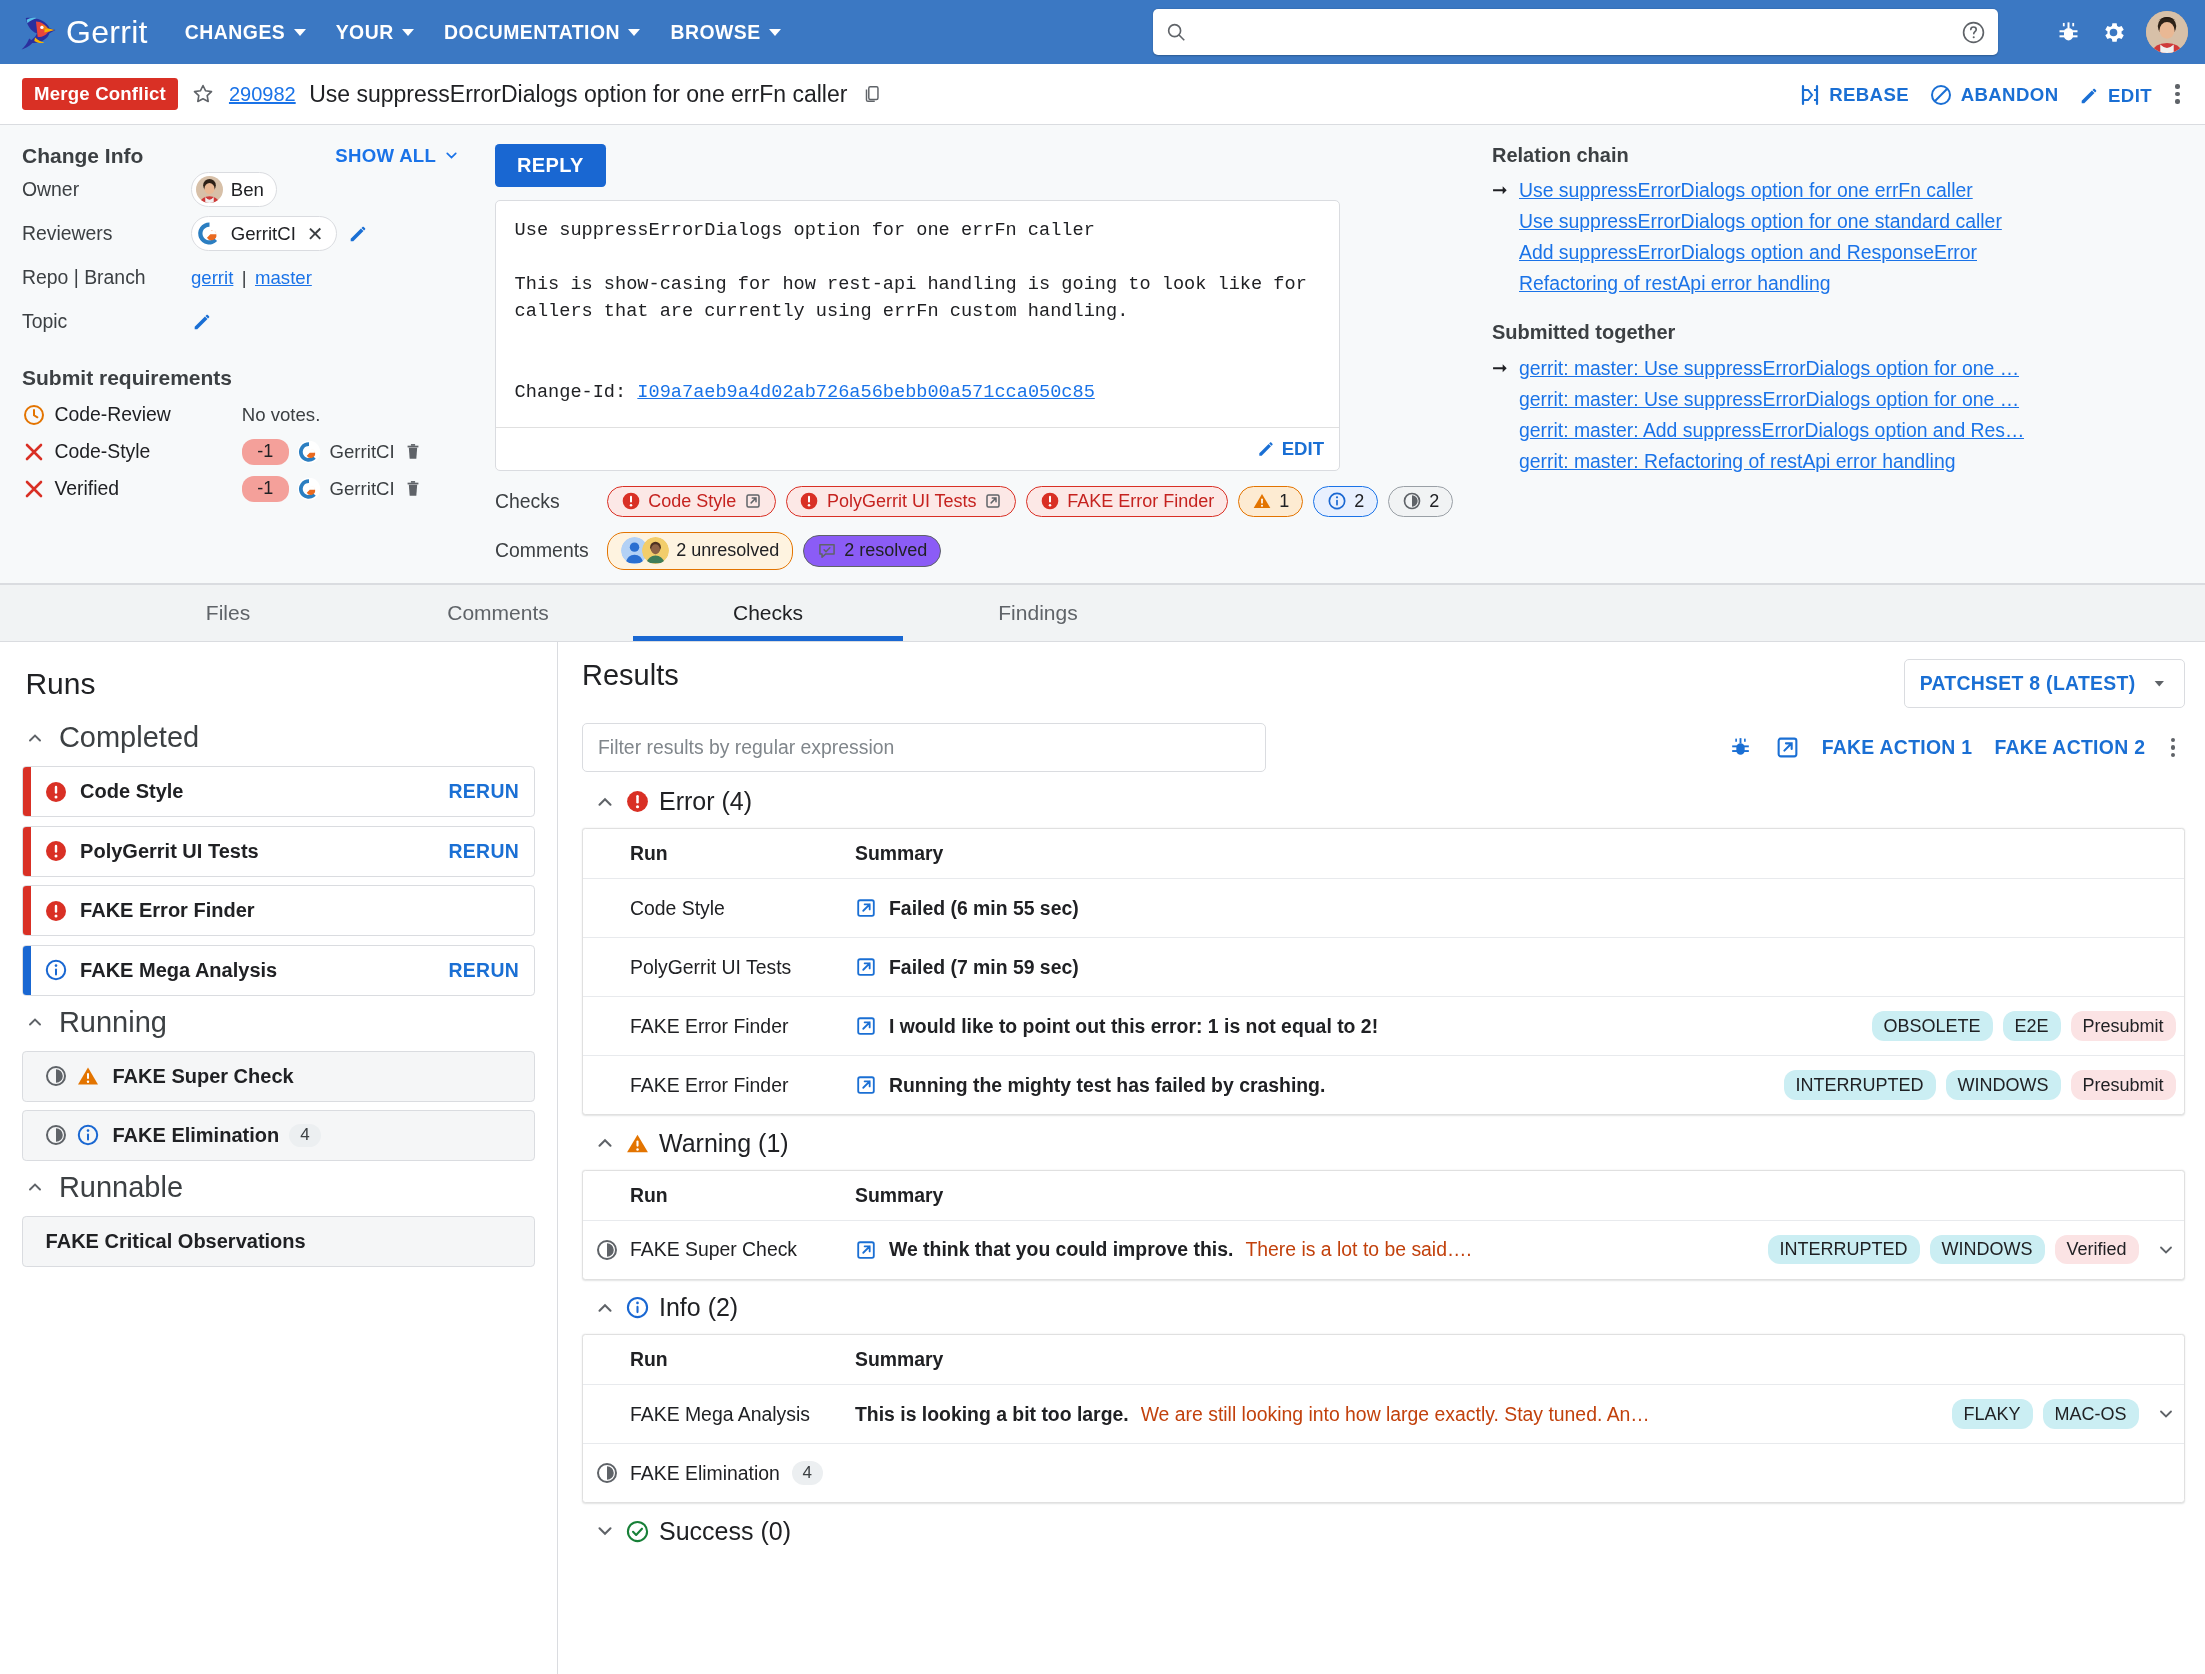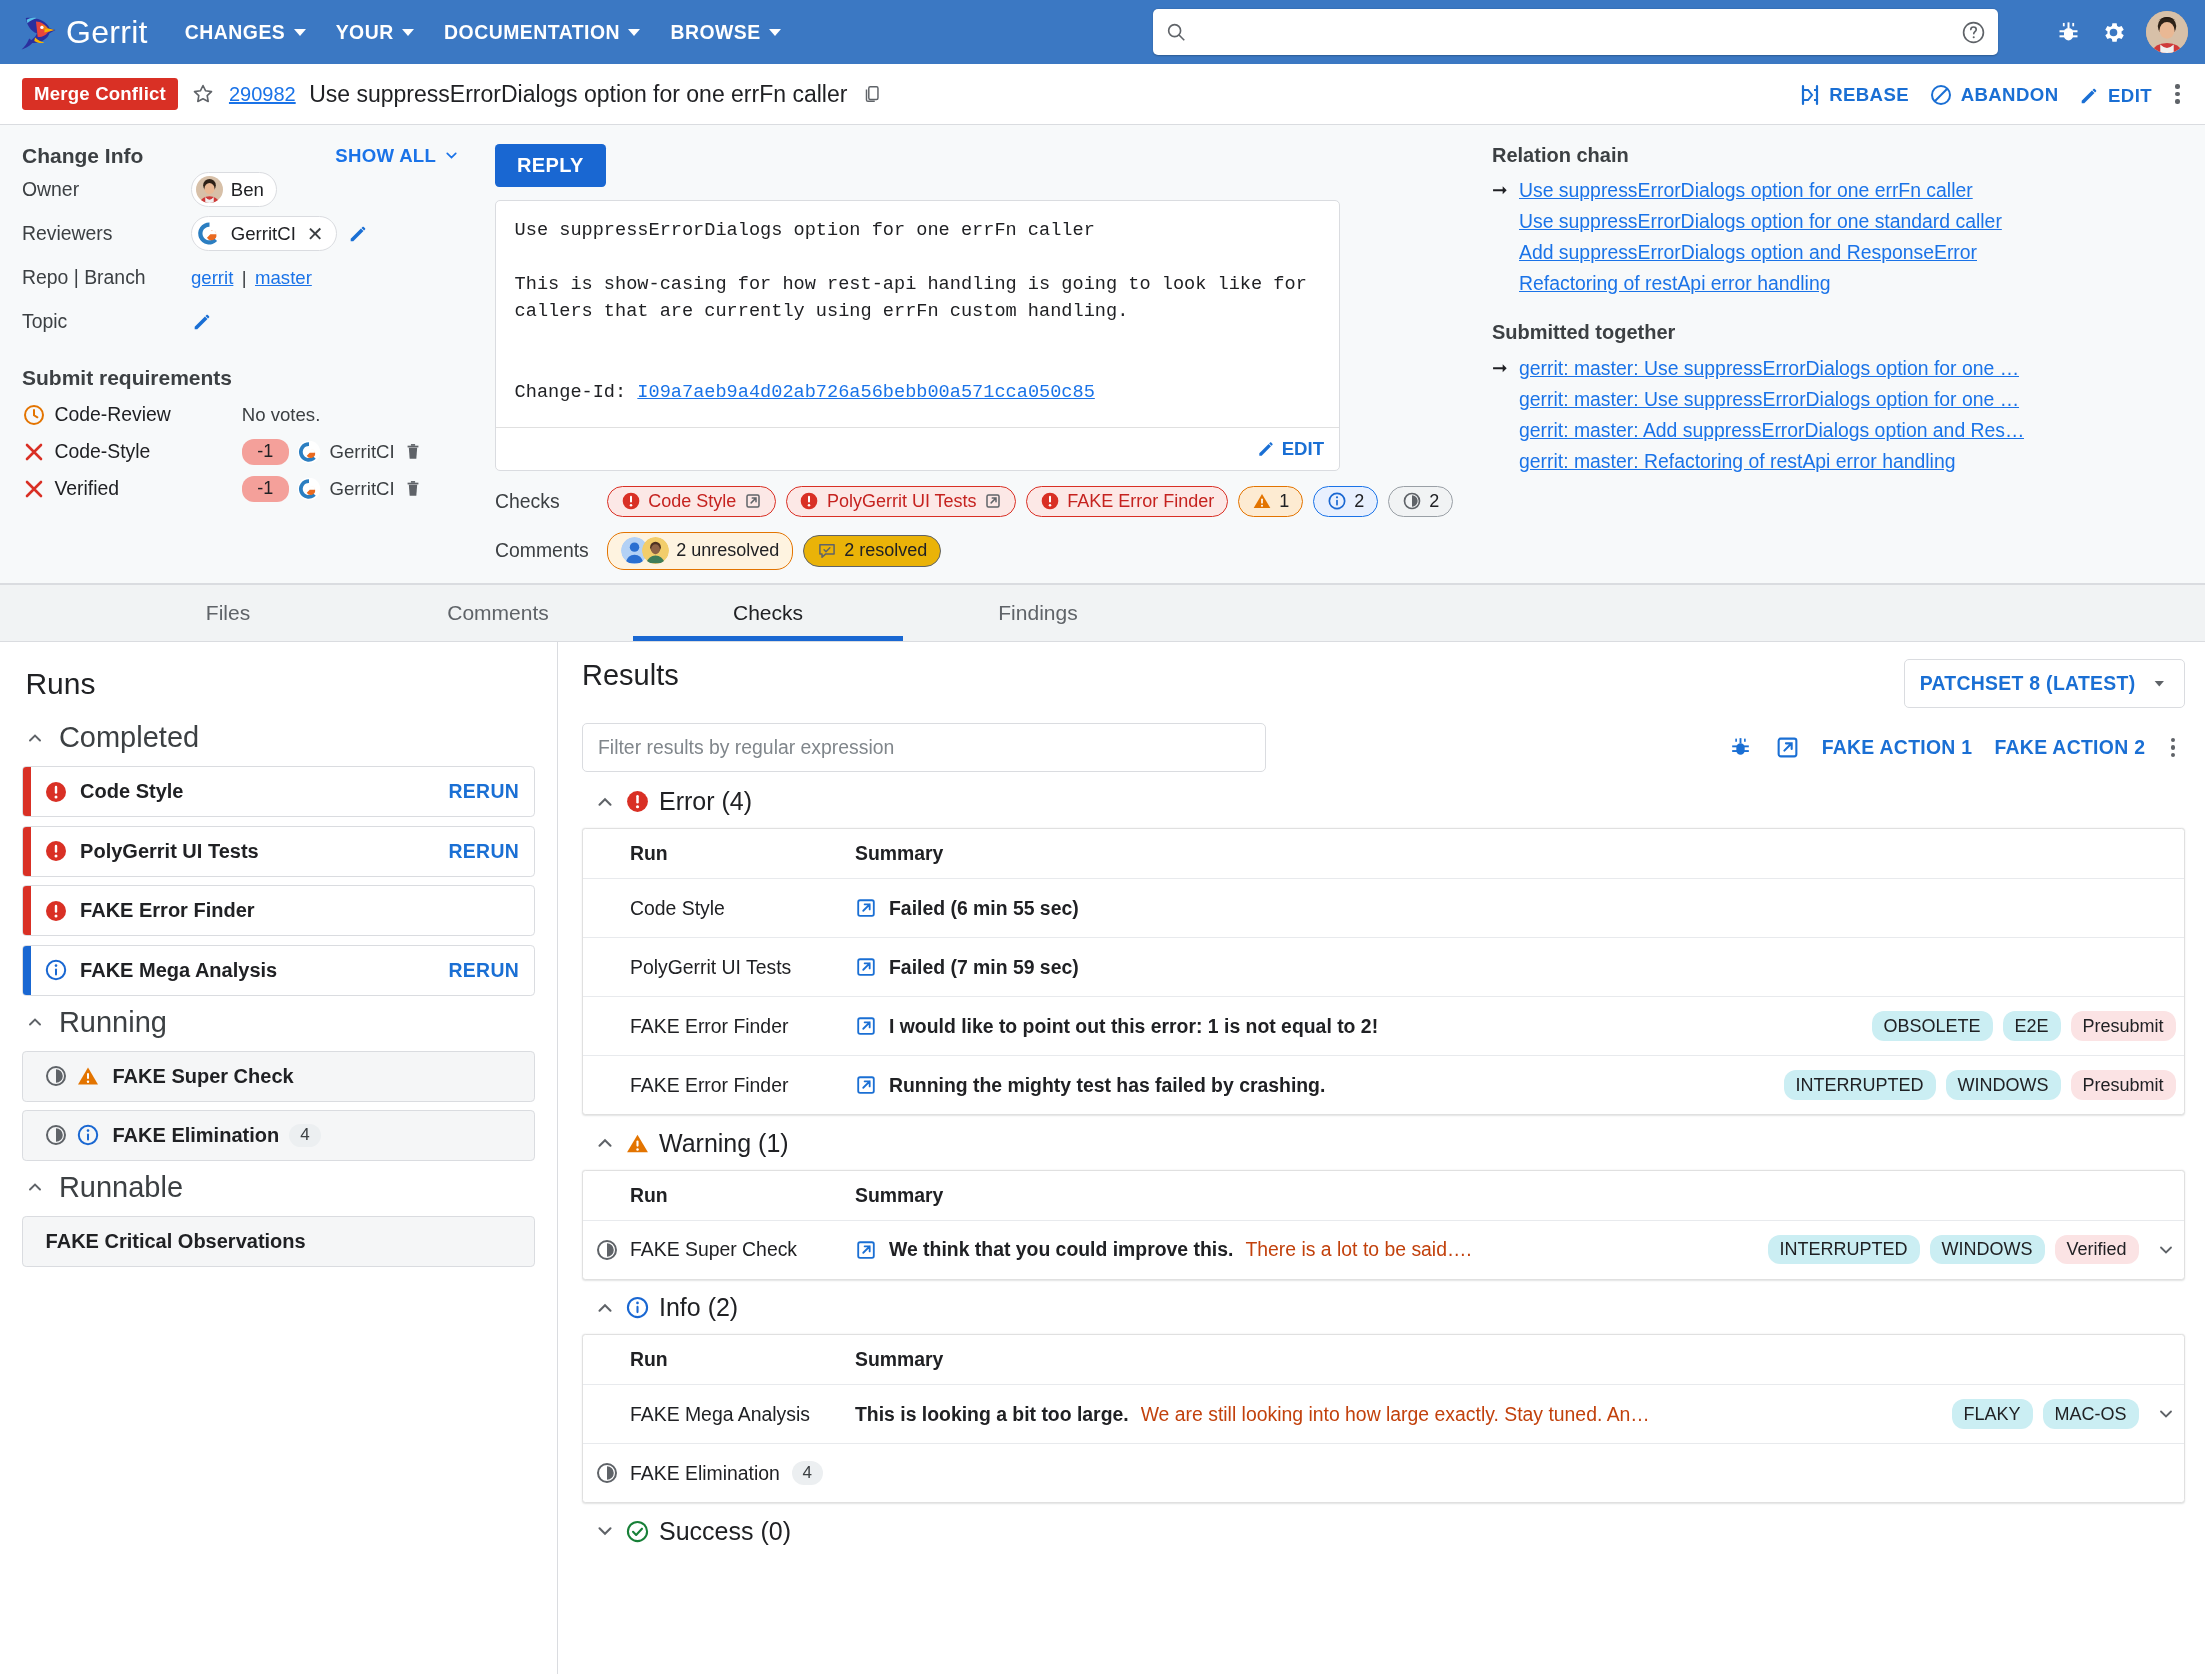--- a/index.html
+++ b/index.html
@@ -133,21 +133,21 @@
   .chips { display:flex; align-items:center; gap: 10px; flex-wrap: wrap;}
   .chip {
     display:inline-flex; align-items:center; gap:7.6px; border-radius: 17px;
     padding: 4.2px 12.7px; font-size: 18px; border: 0.8px solid transparent; white-space:nowrap;
   }
   .chip.error { background:#fce8e6; border-color:#d93025; color:#c5221f; font-weight:500;}
   .chip.warn  { background:#fdebd2; border-color:#e37400; color:#202124; }
   .chip.info  { background:#e8f0fe; border-color:#1a73e8; color:#202124; }
   .chip.gray  { background:#f1f3f4; border-color:#9aa0a6; color:#202124; }
   .chip.unres { background:#fef3e0; border-color:#e37400; color:#202124; }
-  .chip.res   { background:#eab308; border-color:#5f6368; color:#202124; }
+  .chip.res   { background:#8b5cf6; border-color:#5f6368; color:#202124; }
 
   
   .col-rel { width: 608px; flex: 0 0 608px; }
   .rel-title { font-size:20px; font-weight:700; color:#3c4043; margin-bottom:8.4px; }
   .rel-list { margin: 0 0 22px 0; }
   .rel-item { display:flex; align-items:flex-start; gap: 8.4px; line-height: 1.6; }
   .rel-arrow { width: 18.6px; color:#202124; font-size:18.6px; flex:0 0 18.6px; }
   .rel-link {
     color:#1a73e8; text-decoration: underline; font-size: 19.4px; cursor:pointer;
     white-space: nowrap; overflow:hidden; text-overflow: ellipsis; max-width: 583px;

